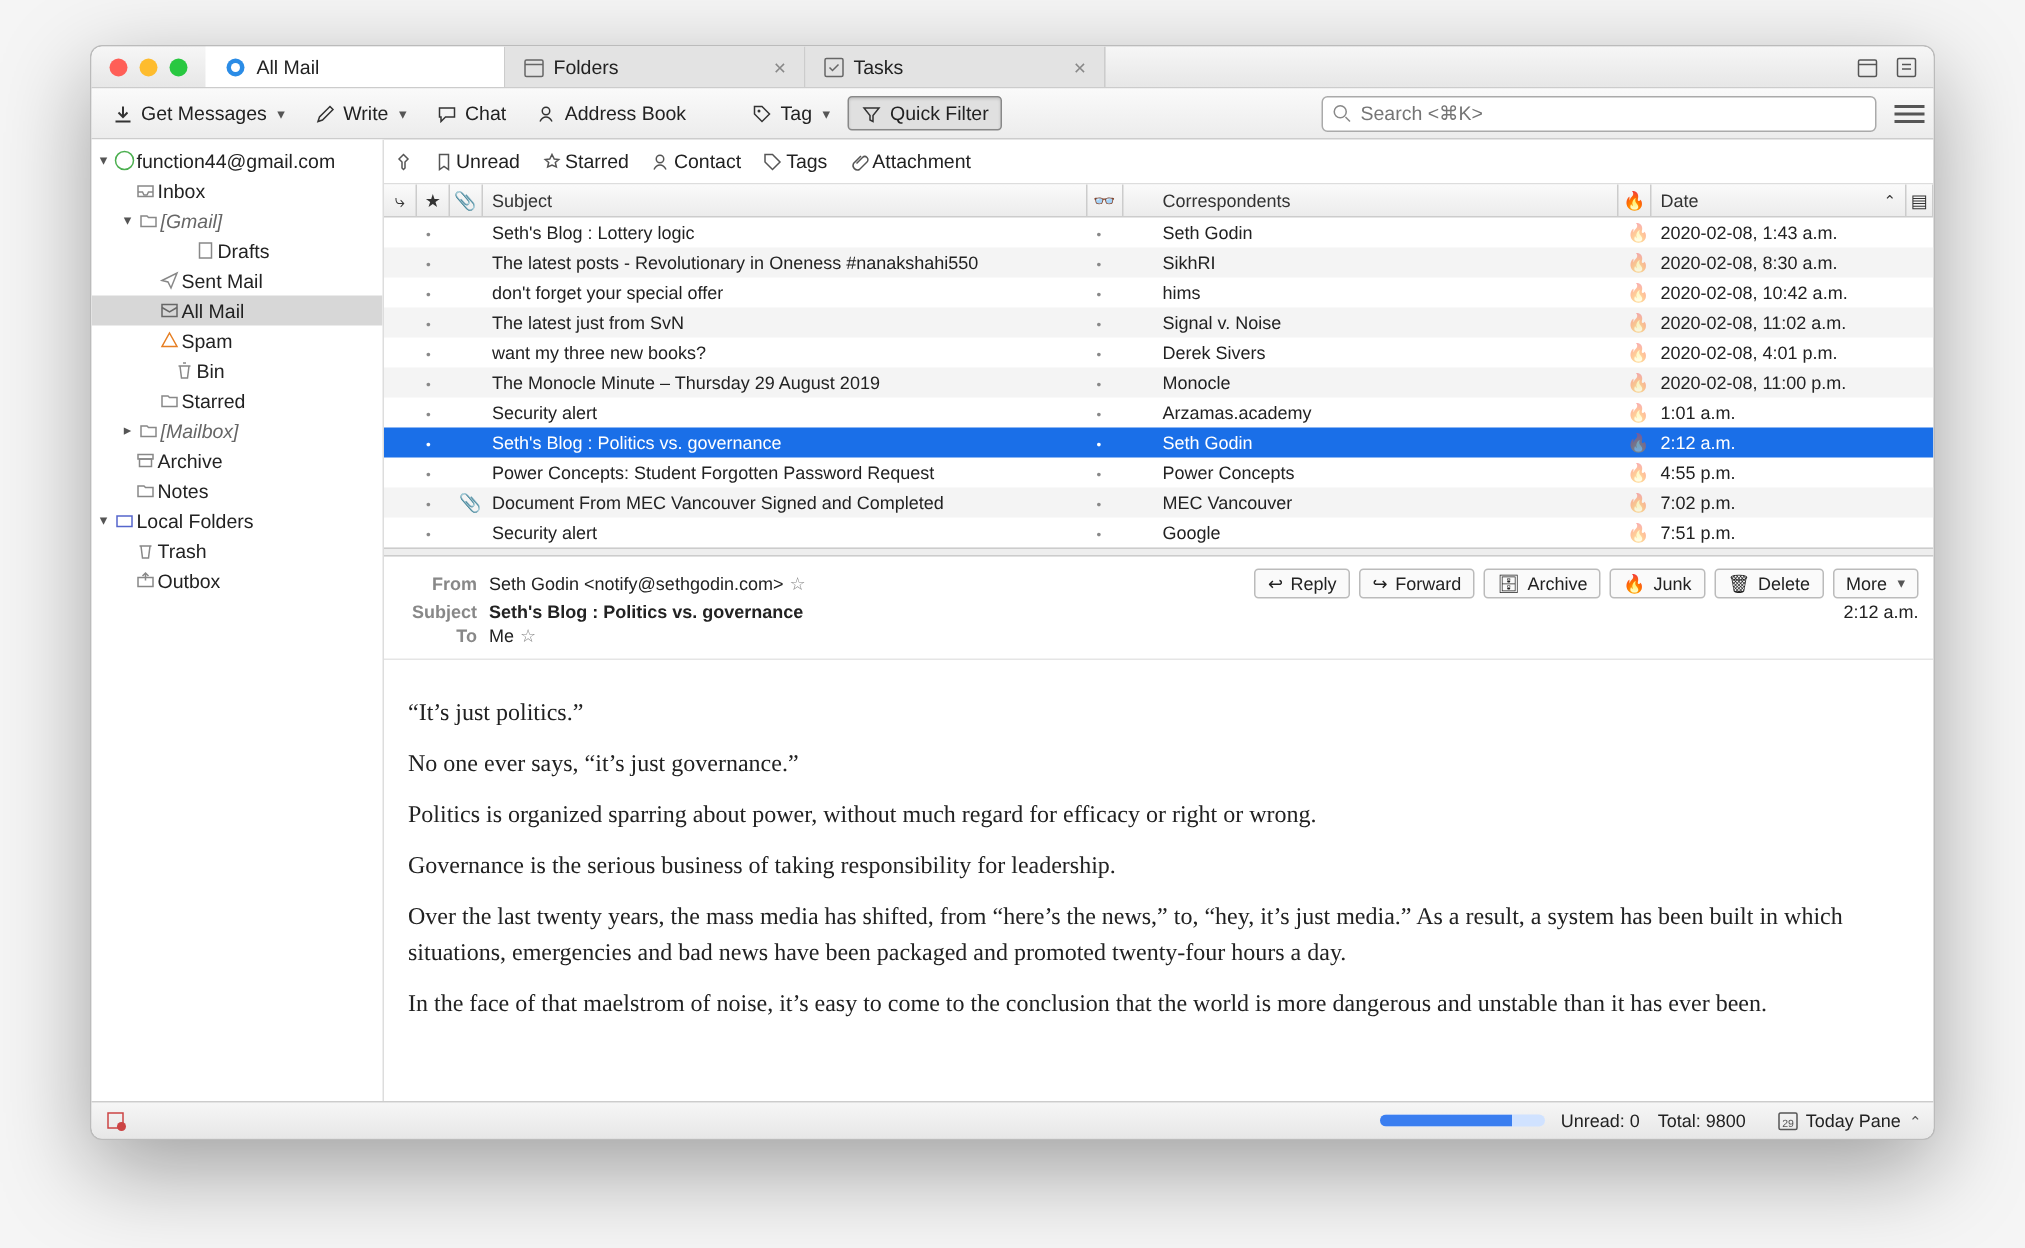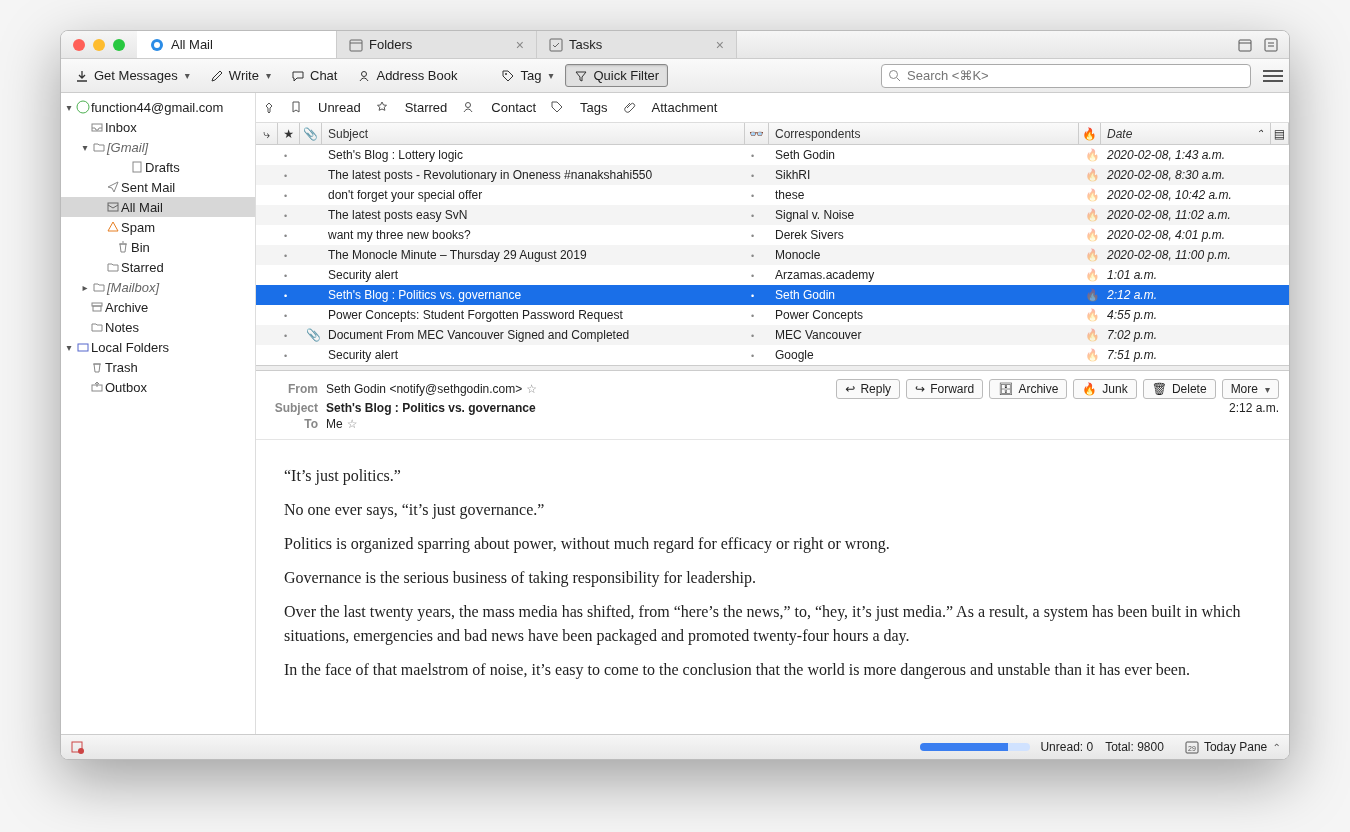--- a/index.html
+++ b/index.html
@@ -23,42 +23,42 @@
 .hamburger { margin-left: 8px; width: 20px; display: flex; flex-direction: column; gap: 3px; }
 .hamburger span { height: 2px; background: #555; }
 .body { flex: 1; display: flex; min-height: 0; }
 .sidebar { width: 195px; background: #fff; border-right: 1px solid #ddd; overflow: auto; padding-top: 4px; }
 .tree-row { display: flex; align-items: center; height: 20px; padding-right: 6px; cursor: default; }
 .tree-row.selected { background: #d7d7d7; }
 .tw { display:inline-block; width:12px; text-align:center; font-size:10px; color:#555; }
 .ti { width:16px; display:inline-flex; justify-content:center; }
 .main { flex: 1; display: flex; flex-direction: column; min-width: 0; }
 .filterbar { height: 30px; border-bottom: 1px solid #ddd; display: flex; align-items: center; padding: 0 6px; gap: 14px; }
-.fbtn { display:inline-flex; align-items:flex-start; gap:16px; }
+.fbtn { display:inline-flex; align-items:flex-end; gap:2px; }
 .filter-search { margin-left:auto; flex: 0 0 420px; border:1px solid #aaa; border-radius:4px; height:22px; display:flex; align-items:center; padding:0 6px; background:#fff; color:#888; gap:6px;}
 .filter-search input { border:none; outline:none; flex:1; font-size:12px; }
 .list-header { height: 22px; background: linear-gradient(#fafafa,#ececec); border-bottom: 1px solid #ccc; display:flex; align-items:center; font-size:12px; color:#333; }
 .list-header > div { border-right: 1px solid #ccc; height:100%; display:flex; align-items:center; padding:0 6px; }
 .col-thread{width:22px;justify-content:center;} .col-star{width:22px;justify-content:center;} .col-attach{width:22px;justify-content:center;}
-.col-subject{flex:1;} .col-cdot{width:24px;justify-content:center;} .col-corr{width:310px;} .col-fire{width:22px;justify-content:center;} .col-date{width:170px;font-style:italic;}
+.col-subject{flex:1;} .col-cdot{width:24px;justify-content:center;} .col-corr{width:310px;margin-left:20px;} .col-fire{width:22px;justify-content:center;} .col-date{width:170px;}
 .msg-list { overflow:auto; }
 .msg-row { height:20px; display:flex; align-items:center; font-size:12px; }
 .msg-row:nth-child(even){ background:#f4f4f4; }
 .msg-row.selected { background:#1a6fe8; color:#fff; }
 .msg-row > div { padding:0 6px; overflow:hidden; white-space:nowrap; text-overflow:ellipsis; }
 .pane-sep { height:6px; background:#eee; border-top:1px solid #ccc; border-bottom:1px solid #ccc; }
 .reader { flex:1; overflow:auto; display:flex; flex-direction:column; }
 .reader-head { padding:6px 10px; border-bottom:1px solid #e5e5e5; }
 .rh-row { display:flex; align-items:center; font-size:12px; margin:2px 0; }
 .rh-label { width:52px; text-align:right; color:#888; margin-right:8px; font-weight:600; }
 .rh-actions { margin-left:auto; display:flex; gap:6px; }
 .rh-actions .tbtn { border:1px solid #bbb; background:#fafafa; font-size:12px; padding:2px 8px; }
 .reader-body { padding:14px 16px; font-family: Georgia, "Times New Roman", serif; font-size:16px; line-height:1.5; }
 .reader-body h2 { color:#1a5fd0; text-decoration:underline; font-size:20px; margin-bottom:14px; font-weight:700;}
-.reader-body p { margin: 10px 12px; }
+.reader-body p { margin: 10px 0; }
 .statusbar { height:15px; background:linear-gradient(#f6f6f6,#e7e7e7); border-top:1px solid #ccc; display:flex; align-items:center; padding:12px 8px; font-size:12px; }
 .progress { width:110px; height:8px; background:#d0e2ff; border-radius:4px; margin-right:10px; position:relative; overflow:hidden;}
 .progress::after{content:"";position:absolute;left:0;top:0;bottom:0;width:80%;background:#3a7ef0;}
 svg { display:block; }
 .icon { color:#555; }
 .star-outline { font-size:12px; color:#888; }
 </style>
 </head>
 <body>
 
@@ -426,30 +426,30 @@
             <div class="col-fire"><span style="opacity:.4">🔥</span></div>
             <div class="col-date">2020-02-08, 8:30 a.m.</div>
             <div style="width:18px"></div>
           </div>
           <div class="msg-row">
             <div class="col-thread"></div>
             <div class="col-star"><span style="font-size:9px;color:#888">•</span></div>
             <div class="col-attach"></div>
             <div class="col-subject">don't forget your special offer</div>
             <div class="col-cdot"><span style="font-size:9px;color:#888">•</span></div>
-            <div class="col-corr">these</div>
+            <div class="col-corr">hims</div>
             <div class="col-fire"><span style="opacity:.4">🔥</span></div>
             <div class="col-date">2020-02-08, 10:42 a.m.</div>
             <div style="width:18px"></div>
           </div>
           <div class="msg-row">
             <div class="col-thread"></div>
             <div class="col-star"><span style="font-size:9px;color:#888">•</span></div>
             <div class="col-attach"></div>
-            <div class="col-subject">The latest posts easy SvN</div>
+            <div class="col-subject">The latest just from SvN</div>
             <div class="col-cdot"><span style="font-size:9px;color:#888">•</span></div>
             <div class="col-corr">Signal v. Noise</div>
             <div class="col-fire"><span style="opacity:.4">🔥</span></div>
             <div class="col-date">2020-02-08, 11:02 a.m.</div>
             <div style="width:18px"></div>
           </div>
           <div class="msg-row">
             <div class="col-thread"></div>
             <div class="col-star"><span style="font-size:9px;color:#888">•</span></div>
             <div class="col-attach"></div>

